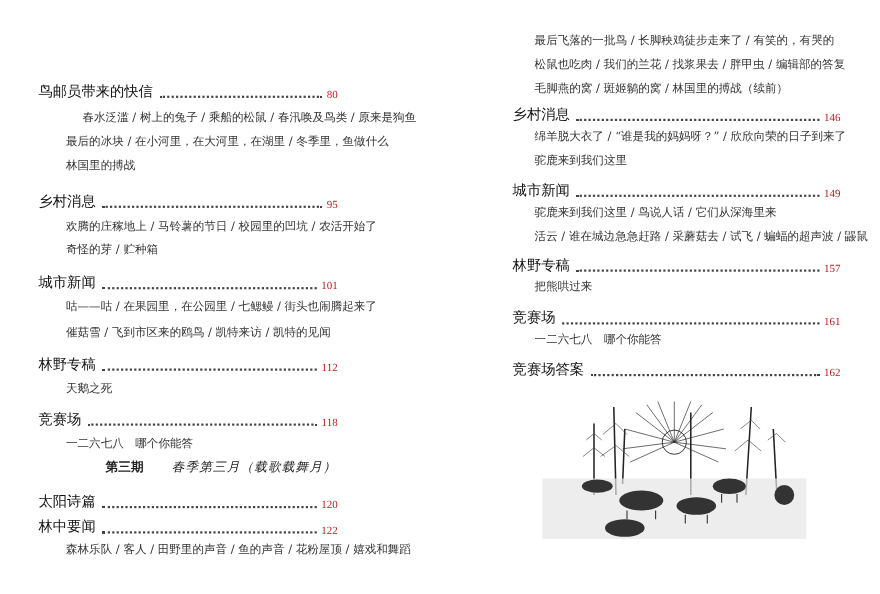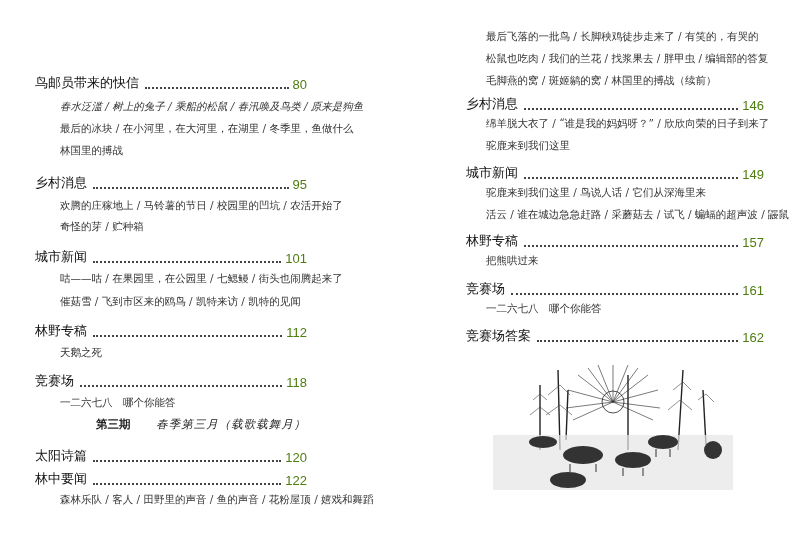--- a/index.html
+++ b/index.html
@@ -4,39 +4,39 @@
 <style>
   html, body { margin:0; padding:0; }
   body { width:800px; height:540px; background:#ffffff; position:relative; overflow:hidden;
          font-family:"DejaVu Sans", "Liberation Sans", sans-serif; color:#1a1a1a; }
   .page { position:absolute; top:0; width:400px; height:540px; }
   .page.left { left:0; }
   .page.right { left:400px; }
   .entry { position:absolute; display:flex; align-items:flex-end; font-size:13px; white-space:nowrap; }
   .entry .title { font-weight:normal; color:#111; }
   .entry .dots { flex:1; border-bottom:2px dotted #444; margin:0 4px 3px 6px; height:0; }
-  .entry .page-num { font-family:Liberation Sans, sans-serif; font-size:13px; color:#4d7c0f; }
+  .entry .page-num { font-family:Liberation Serif, serif; font-size:10px; color:#b91c1c; }
   .sub { position:absolute; font-family:"DejaVu Serif", "Liberation Serif", serif; font-size:10.5px; color:#333; white-space:nowrap; }
   .issue-title { position:absolute; font-family:"DejaVu Serif", "Liberation Serif", serif; font-size:20px; letter-spacing:6px; color:#222; }
   .issue-sub { position:absolute; font-size:11.5px; white-space:nowrap; color:#222; }
   .issue-sub .num { font-weight:bold; margin-right:22px; }
   .issue-sub .season { font-family:"DejaVu Serif", "Liberation Serif", serif; font-style:italic; letter-spacing:1px; }
   .illustration { position:absolute; left:478px; top:360px; width:270px; height:140px; }
 </style>
 </head>
 <body>
 
 <div class="page left">
 
   <div class="entry" style="left:35px; top:74px; width:272px;">
     <span class="title">鸟邮员带来的快信</span>
     <span class="dots"></span>
     <span class="page-num">80</span>
   </div>
-  <div class="sub" style="left:60px; top:100px;font-style:italic;">春水泛滥 / 树上的兔子 / 乘船的松鼠 / 春汛唤及鸟类 / 原来是狗鱼</div>
+  <div class="sub" style="left:75px; top:100px;">春水泛滥 / 树上的兔子 / 乘船的松鼠 / 春汛唤及鸟类 / 原来是狗鱼</div>
   <div class="sub" style="left:60px; top:122px;">最后的冰块 / 在小河里，在大河里，在湖里 / 冬季里，鱼做什么</div>
   <div class="sub" style="left:60px; top:144px;">林国里的搏战</div>
 
   <div class="entry" style="left:35px; top:174px; width:272px;">
     <span class="title">乡村消息</span>
     <span class="dots"></span>
     <span class="page-num">95</span>
   </div>
   <div class="sub" style="left:60px; top:199px;">欢腾的庄稼地上 / 马铃薯的节日 / 校园里的凹坑 / 农活开始了</div>
   <div class="sub" style="left:60px; top:220px;">奇怪的芽 / 贮种箱</div>

